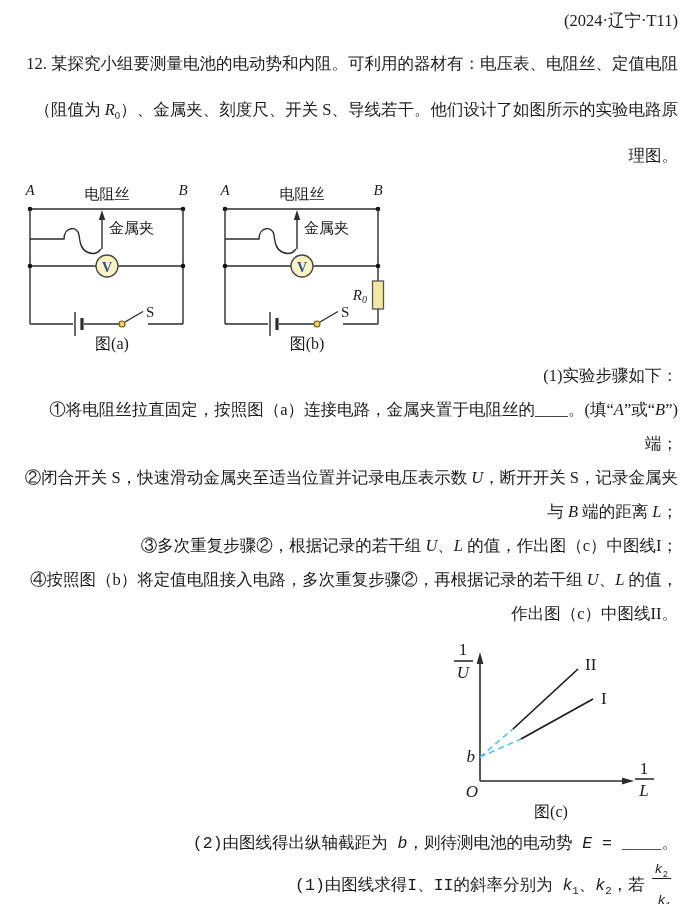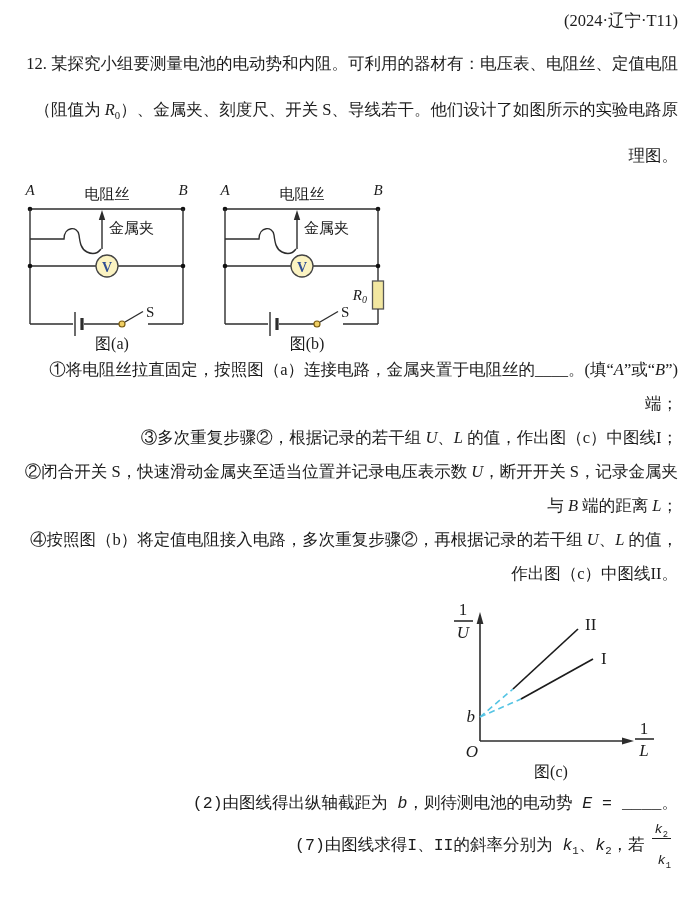--- a/index.html
+++ b/index.html
@@ -110,23 +110,24 @@
         <line x1="67" y1="137" x2="67" y2="149" class="wire thick"></line>
         <line x1="69" y1="143" x2="104" y2="143" class="wire"></line>
         <circle cx="107" cy="143" r="3" class="knob" fill="#f0cf63"></circle>
         <line x1="110" y1="141" x2="128" y2="130.5" class="wire"></line>
         <text x="131" y="136" class="svgt">S</text>
         <line x1="133" y1="143" x2="168" y2="143" class="wire"></line>
         <text x="97" y="168" text-anchor="middle" class="svgt-cap">图(b)</text>
       </svg>
     </div>
 
+    <div class="steps-title">(1)实验步骤如下：</div>
     <div class="step"><span>①将电阻丝拉直固定，按照图（a）连接电路，金属夹置于电阻丝的____。(填“</span><span class="it">A</span><span>”或“</span><span class="it">B</span><span>”) 端；</span></div>
+    <div class="step"><span>②闭合开关 S，快速滑动金属夹至适当位置并记录电压表示数 </span><span class="it">U</span><span>，断开开关 S，记录金属夹与 </span><span class="it">B</span><span> 端的距离 </span><span class="it">L</span><span>；</span></div>
     <div class="step"><span>③多次重复步骤②，根据记录的若干组 </span><span class="it">U</span><span>、</span><span class="it">L</span><span> 的值，作出图（c）中图线I；</span></div>
-    <div class="step"><span>②闭合开关 S，快速滑动金属夹至适当位置并记录电压表示数 </span><span class="it">U</span><span>，断开开关 S，记录金属夹与 </span><span class="it">B</span><span> 端的距离 </span><span class="it">L</span><span>；</span></div>
     <div class="step"><span>④按照图（b）将定值电阻接入电路，多次重复步骤②，再根据记录的若干组 </span><span class="it">U</span><span>、</span><span class="it">L</span><span> 的值，作出图（c）中图线II。</span></div>
 
     <div class="graph-block">
       <svg width="250" height="186" viewBox="0 0 250 186">
         <text x="35" y="20" text-anchor="middle" class="svgt-big">1</text>
         <line x1="26" y1="26" x2="45" y2="26" class="axis"></line>
         <text x="35" y="43" text-anchor="middle" class="svgt-big it">U</text>
         <line x1="52" y1="146" x2="52" y2="26" class="axis"></line>
         <polygon points="52,17 48.6,29 55.4,29" class="arrowhead"></polygon>
         <line x1="52" y1="146" x2="197" y2="146" class="axis"></line>
@@ -141,19 +142,19 @@
         <text x="157" y="35" class="svgt-big">II</text>
         <text x="173" y="69" class="svgt-big">I</text>
         <text x="47" y="127" text-anchor="end" class="svgt-big it">b</text>
         <text x="44" y="162" text-anchor="middle" class="svgt-big it">O</text>
         <text x="123" y="182" text-anchor="middle" class="svgt-cap">图(c)</text>
       </svg>
     </div>
 
     <div class="q"><span>(2)由图线得出纵轴截距为 </span><span class="it">b</span><span>，则待测电池的电动势 </span><span class="it">E</span><span> = ____。</span></div>
 
-    <div class="q q3"><span><span>(7)由图线求得I、II的斜率分别为 </span><span class="it">k</span><sub>1</sub><span>、</span><span class="it">k</span><sub>2</sub><span>，若</span></span><span class="frac">
+    <div class="q q3"><span><span>(1)由图线求得I、II的斜率分别为 </span><span class="it">k</span><sub>1</sub><span>、</span><span class="it">k</span><sub>2</sub><span>，若</span></span><span class="frac">
           <span class="num"><span class="it">k</span><sub>2</sub></span>
           <span class="den"><span class="it">k</span><sub>1</sub></span>
         </span></div>
 
   </div>
 </div>
 
 </body></html>

